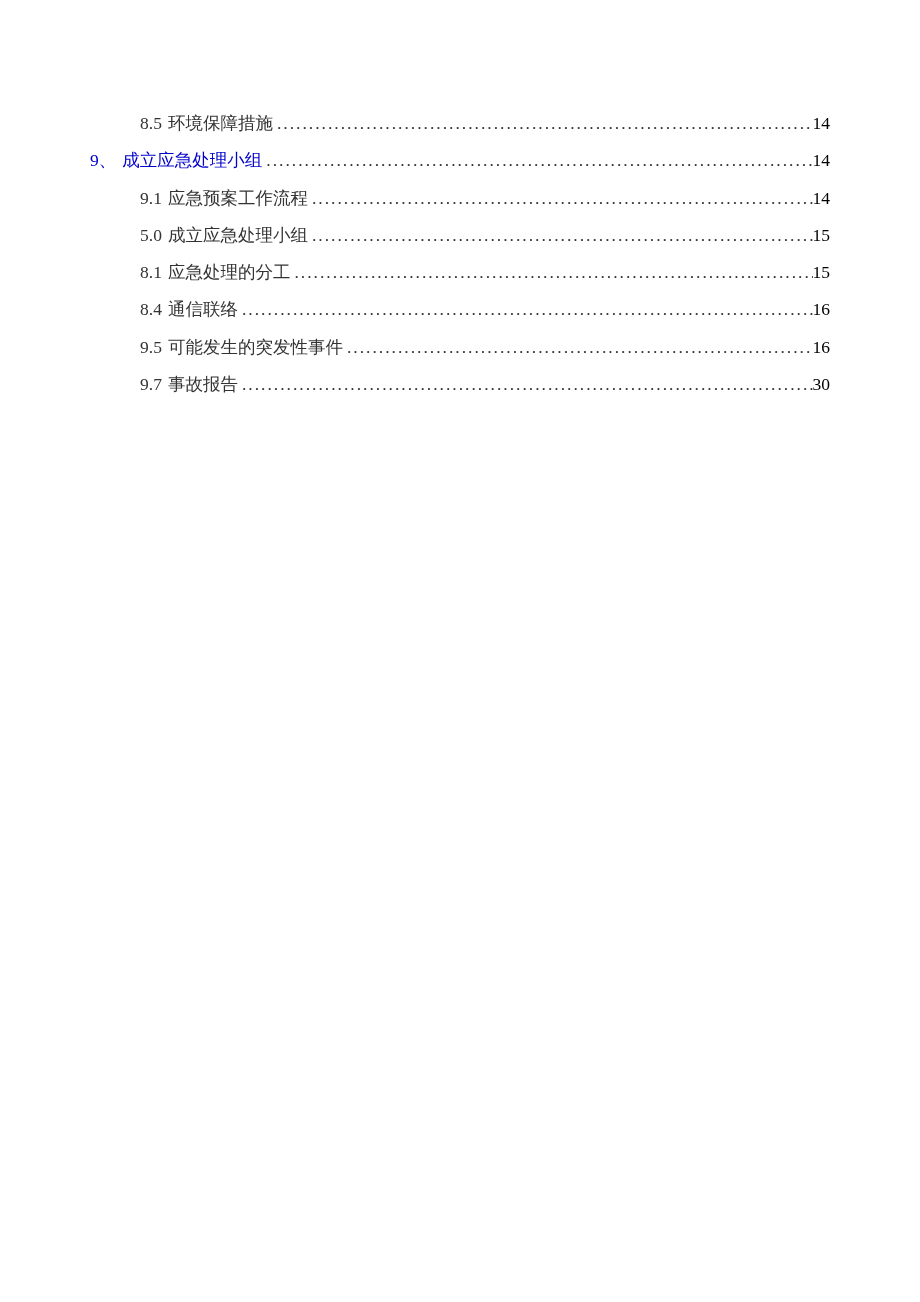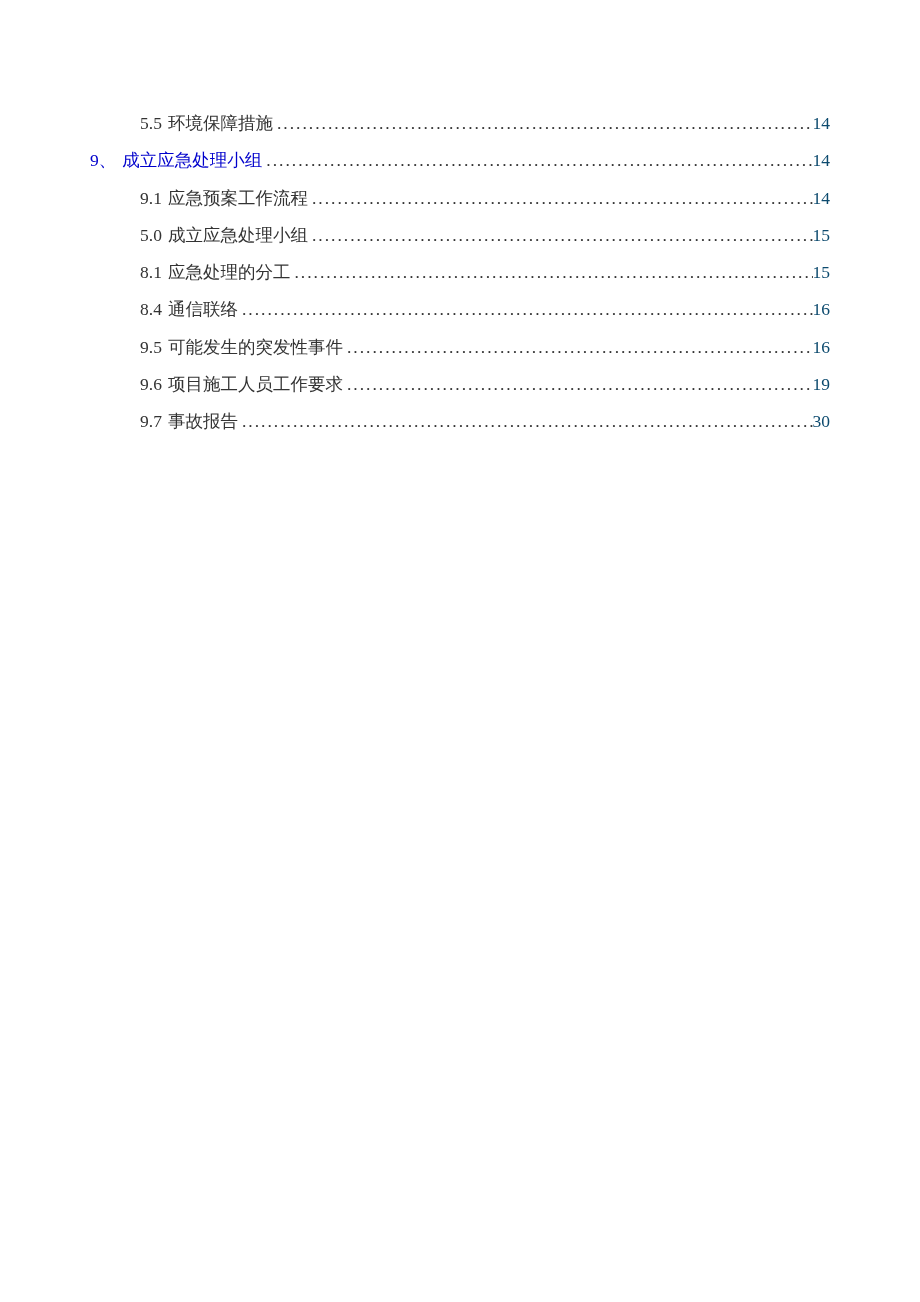--- a/index.html
+++ b/index.html
@@ -45,32 +45,32 @@
       white-space: nowrap;
       letter-spacing: 2px;
       padding: 0 4px;
       color: #333333;
     }
     .toc-dots::after {
       content: "............................................................................................................................................................................................";
     }
     .toc-page {
       white-space: nowrap;
-      color: #0c4a6e;
+      color: #000000;
     }
     .toc-entry .link-blue {
       color: #0000cc;
     }
   </style>
 </head>
 <body>
 
 <div class="toc-container">
 <div class="toc-entry level-2">
-      <span class="toc-number">5.5</span>
+      <span class="toc-number">8.5</span>
       <span class="toc-title">环境保障措施</span>
       <span class="toc-dots"></span>
       <span class="toc-page">14</span>
     </div>
     <div class="toc-entry level-1">
       <span class="toc-number link-blue">9、</span>
       <span class="toc-title link-blue">成立应急处理小组</span>
       <span class="toc-dots"></span>
       <span class="toc-page">14</span>
     </div>
@@ -98,24 +98,18 @@
       <span class="toc-dots"></span>
       <span class="toc-page">16</span>
     </div>
     <div class="toc-entry level-2">
       <span class="toc-number">9.5</span>
       <span class="toc-title">可能发生的突发性事件</span>
       <span class="toc-dots"></span>
       <span class="toc-page">16</span>
     </div>
     <div class="toc-entry level-2">
-      <span class="toc-number">9.6</span>
-      <span class="toc-title">项目施工人员工作要求</span>
-      <span class="toc-dots"></span>
-      <span class="toc-page">19</span>
-    </div>
-    <div class="toc-entry level-2">
       <span class="toc-number">9.7</span>
       <span class="toc-title">事故报告</span>
       <span class="toc-dots"></span>
       <span class="toc-page">30</span>
     </div>
   </div>
 
 </body></html>

